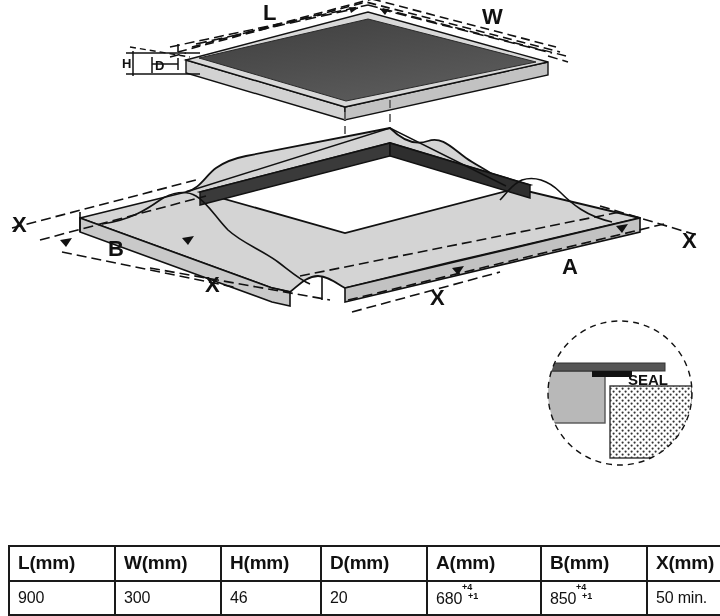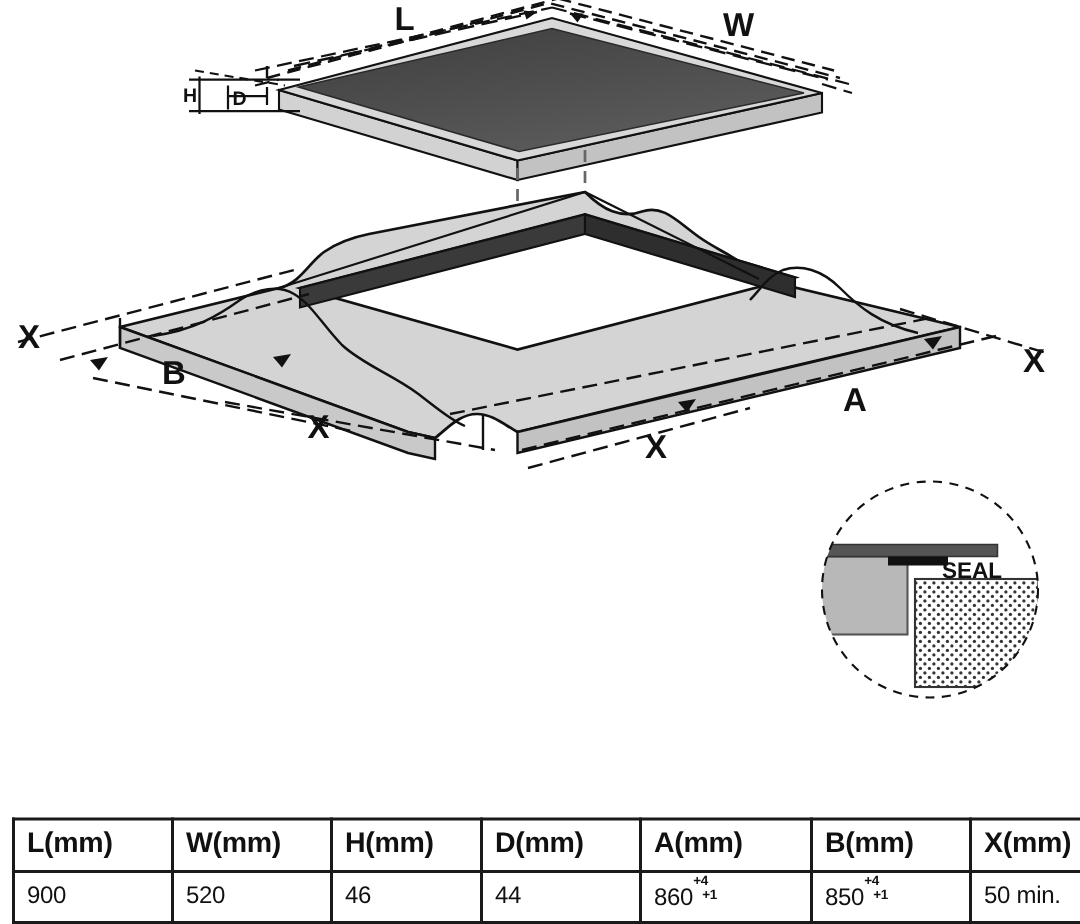--- a/index.html
+++ b/index.html
@@ -313,22 +313,22 @@
         <th>H(mm)</th>
         <th>D(mm)</th>
         <th>A(mm)</th>
         <th>B(mm)</th>
         <th>X(mm)</th>
       </tr>
     </thead>
     <tbody>
       <tr>
         <td>900</td>
-        <td>520</td>
+        <td>300</td>
         <td>46</td>
-        <td>44</td>
-        <td><span>860</span><span class="tol"><span class="tol-up">+4</span><span class="tol-dn">+1</span></span></td>
+        <td>20</td>
+        <td><span>680</span><span class="tol"><span class="tol-up">+4</span><span class="tol-dn">+1</span></span></td>
         <td><span>850</span><span class="tol"><span class="tol-up">+4</span><span class="tol-dn">+1</span></span></td>
         <td>50 min.</td>
       </tr>
     </tbody>
   </table>
 </div>
 
 </body></html>

